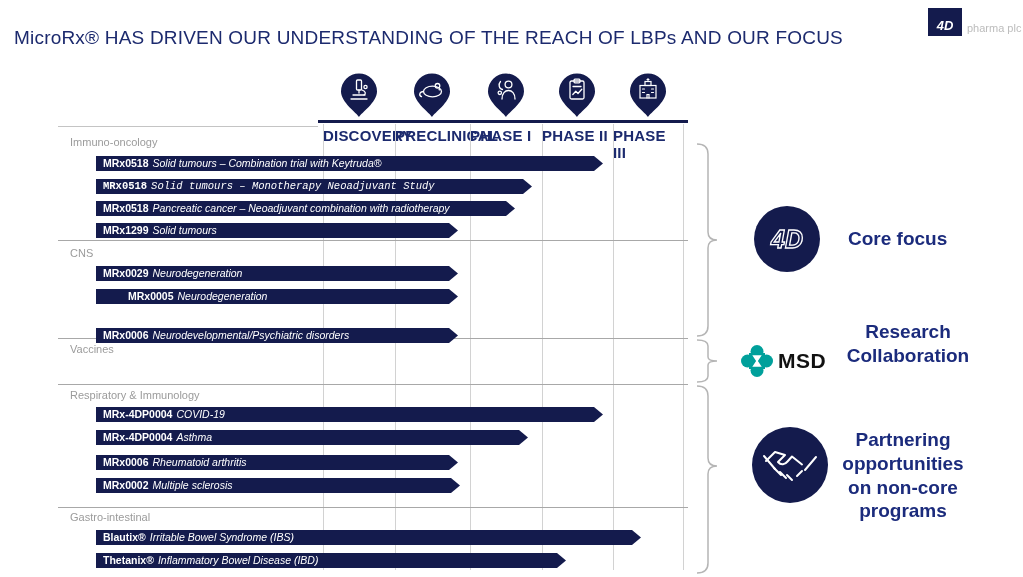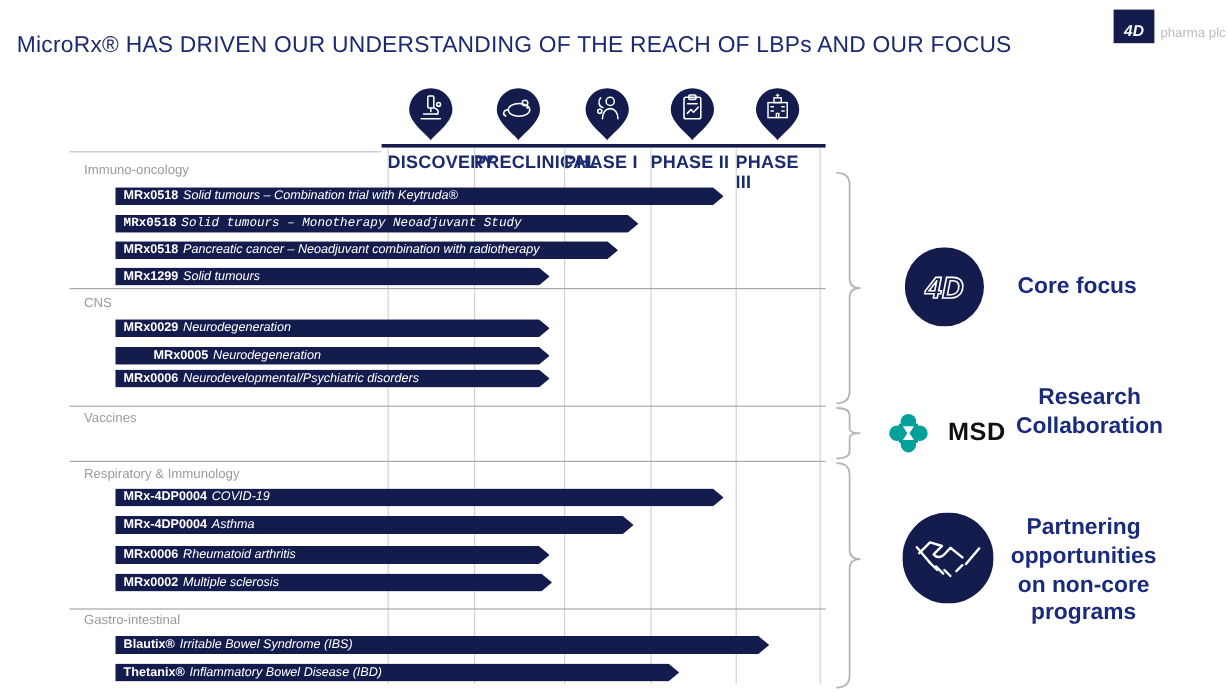--- a/index.html
+++ b/index.html
@@ -37,21 +37,21 @@
     font-size:10.5px;line-height:15px;white-space:nowrap;padding-left:7px;overflow:hidden;
     clip-path:polygon(0 0,calc(100% - 9px) 0,100% 50%,calc(100% - 9px) 100%,0 100%);margin-left:28px;}
   .bar-name{font-weight:bold;}
   .bar-desc{font-style:italic;margin-left:4px;}
 
   .braces{position:absolute;left:690px;top:130px;}
 
   .legend-circle{position:absolute;}
   .legend-label{position:absolute;color:#1b2b7c;font-weight:bold;font-size:19px;line-height:1.25;}
   .legend-label.centered{text-align:center;}
-  .msd-row{position:absolute;left:740px;top:344px;display:flex;align-items:center;gap:16px;}
+  .msd-row{position:absolute;left:740px;top:344px;display:flex;align-items:center;gap:4px;}
   .msd-text{color:#111;font-weight:bold;font-size:21px;letter-spacing:.5px;}
 </style>
 </head>
 <body>
 
 <div class="page">
 
   <div class="title">MicroRx® HAS DRIVEN OUR UNDERSTANDING OF THE REACH OF LBPs AND OUR FOCUS</div>
 
   <div class="corner-logo">
@@ -146,21 +146,21 @@
   <div class="bar" style="top: 223px; width: 362px;">
     <span class="bar-name">MRx1299</span><span class="bar-desc">Solid tumours</span>
   </div>
 
   <div class="bar" style="top: 266px; width: 362px;">
     <span class="bar-name">MRx0029</span><span class="bar-desc">Neurodegeneration</span>
   </div>
   <div class="bar" style="top: 289px; width: 362px; padding-left: 32px;">
     <span class="bar-name">MRx0005</span><span class="bar-desc">Neurodegeneration</span>
   </div>
-  <div class="bar" style="top: 308px; width: 362px;">
+  <div class="bar" style="top: 328px; width: 362px;">
     <span class="bar-name">MRx0006</span><span class="bar-desc">Neurodevelopmental/Psychiatric disorders</span>
   </div>
 
 
   <div class="bar" style="top: 407px; width: 507px;">
     <span class="bar-name">MRx-4DP0004</span><span class="bar-desc">COVID-19</span>
   </div>
   <div class="bar" style="top: 430px; width: 432px;">
     <span class="bar-name">MRx-4DP0004</span><span class="bar-desc">Asthma</span>
   </div>

